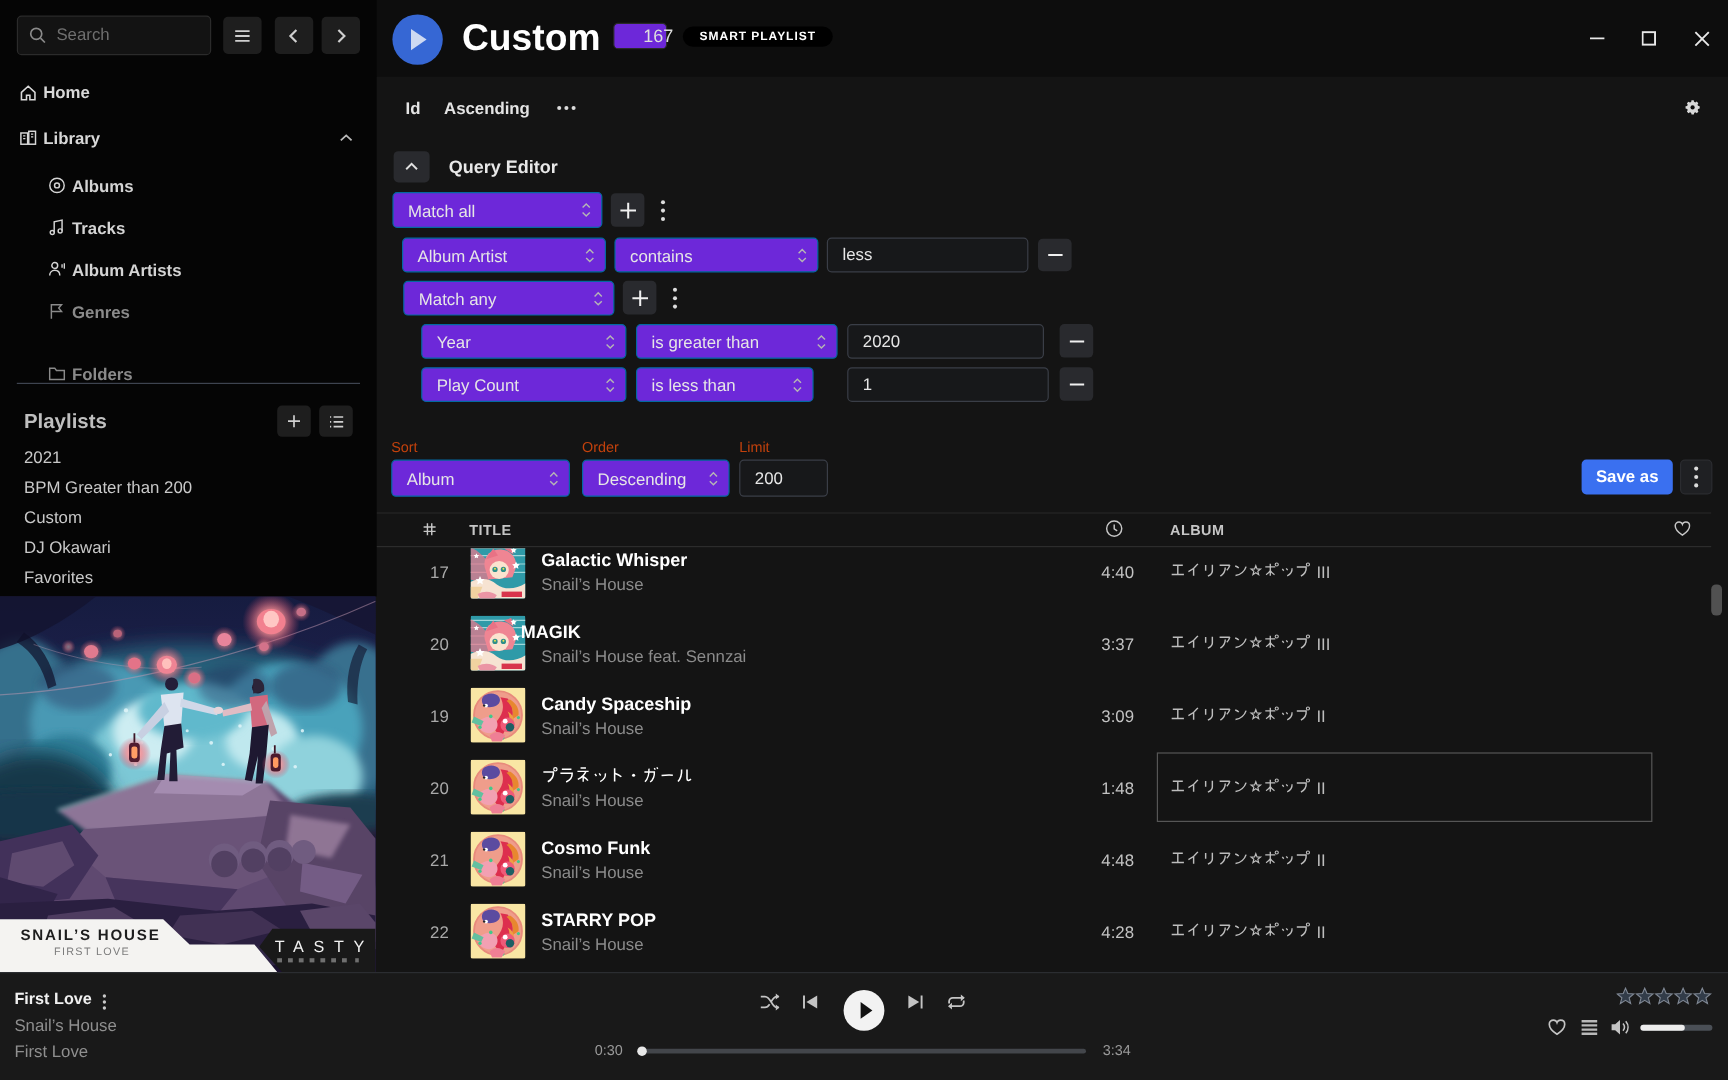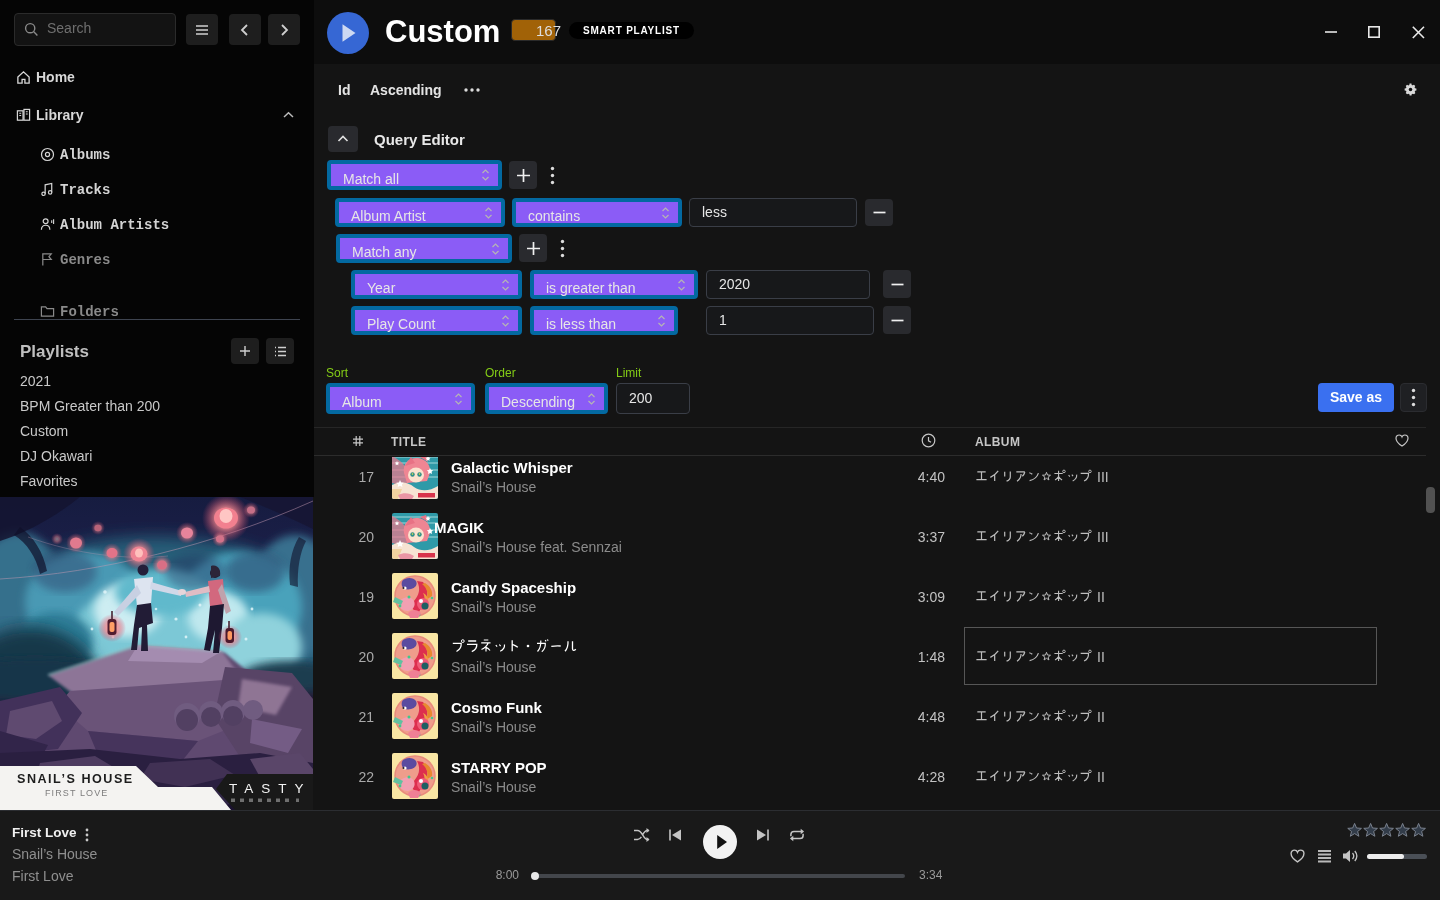--- a/index.html
+++ b/index.html
@@ -10,42 +10,42 @@
 #art { left:0; top:497px; width:313px; height:313px; background:#1a1433; }
 #titlebar { left:314px; top:0; width:1126px; height:64px; background:#0d0d0d; }
 #content { left:314px; top:64px; width:1126px; height:746px; background:#141414; }
 #playerbar { left:0; top:810px; width:1440px; height:90px; background:#191919; border-top:1px solid #2b2d31; }
 
 .search { line-height:31px; left:14px; top:13px; width:162px; height:33px; background:#131313; border:1px solid #2b2b2b; border-radius:4px; color:#6f6f6f; font-size:14px; line-height:29px; padding-left:32px; }
 .sbtn { width:32px; height:31px; background:#1e1e1e; border-radius:4px; color:#cfcfcf; display:flex; align-items:center; justify-content:center; }
 .navrow { left:0; width:314px; height:24px; color:#d8d8d8; font-weight:700; font-size:14px; }
 .navrow .ic { position:absolute; left:16px; top:0; width:15px; height:15px; }
 .navrow .lb { position:absolute; left:36px; top:0; }
-.sub { left:0; width:314px; height:24px; font-weight:700; font-size:14px; color:#d4d4d4;font-family:Liberation Mono, monospace; }
+.sub { left:0; width:314px; height:24px; font-weight:700; font-size:14px; color:#d4d4d4; }
 .sub .ic { position:absolute; left:40px; top:0; width:15px; height:15px; }
 .sub .lb { position:absolute; left:60px; top:0; }
 .dim { color:#8a8a8a !important; }
 .pl-item { left:20px; font-size:14px; color:#c9c9c9; }
 
 #playbtn { left:327px; top:12px; width:42px; height:42px; border-radius:50%; background:#3667d4; }
 #playbtn svg { position:absolute; left:14px; top:11px; }
 .h-title { left:385px; top:14px; font-size:31px; font-weight:700; color:#fff; letter-spacing:0px; }
-.h-count { left:511px; top:19px; width:45px; height:22px; background:#a16207; border:1px solid #2a2a2a; border-radius:4px; color:#dedede; font-size:15px; text-align:center; line-height:21px;padding-left:24px; }
+.h-count { left:511px; top:19px; width:45px; height:22px; background:#6d28d9; border:1px solid #2a2a2a; border-radius:4px; color:#dedede; font-size:15px; text-align:center; line-height:21px;padding-left:24px; }
 .h-smart { left:569px; top:22px; height:17px; background:#000; border-radius:9px; color:#fff; font-size:10px; font-weight:700; letter-spacing:0.8px; line-height:17px; padding:0 14px; }
 .winbtn { top:24px; color:#e8e8e8; }
 
 .sorthead { position:absolute; font-size:14px; font-weight:700; color:#e4e4e4; }
 .qe-label { font-size:15px; font-weight:700; color:#e8e8e8; }
-.ctl { position:absolute; background:#8b5cf6; border:4px solid #0369a1; border-radius:4px; color:#e6e6e6; font-size:14px; }
+.ctl { position:absolute; background:#6d28d9; border:1px solid #0369a1; border-radius:4px; color:#e6e6e6; font-size:14px; }
 .sel { padding-left:12px; }
 .sel .ud { position:absolute; right:8px; top:50%; margin-top:-7px; }
 .inp { background:#17181a; border:1px solid #3a3e47; }
 .sqbtn { background:#292a2e; border-radius:4px; color:#e8e8e8; display:flex; align-items:center; justify-content:center; }
 .minus { background:#292a2e; border-radius:4px; display:flex; align-items:center; justify-content:center; }
-.lbl12 { position:absolute; font-size:12px; color:#84cc16; }
+.lbl12 { position:absolute; font-size:12px; color:#c2410c; }
 #saveas { left:1318px; top:383px; width:76px; height:29px; background:#3a70f0; border-radius:4px; color:#fff; font-size:14px; font-weight:700; text-align:center; line-height:29px; }
 
 .thead { left:314px; top:427px; width:1112px; height:29px; border-top:1px solid #262626; border-bottom:1px solid #2c2c2c; }
 .th { position:absolute; font-size:12px; font-weight:700; color:#c6c6c6; letter-spacing:0.4px; }
 .row-num { position:absolute; font-size:14px; color:#a9a9a9; width:30px; text-align:right; }
 .row-title { position:absolute; font-size:15px; font-weight:600; color:#fff; }
 .row-artist { position:absolute; font-size:14px; color:#8b8b8b; }
 .row-dur { position:absolute; font-size:14px; color:#c2c2c2; width:50px; text-align:right; }
 .row-album { position:absolute; font-size:14px; color:#bdbdbd; }
 .thumb { position:absolute; width:46px; height:46px; border-radius:2px; overflow:hidden; }
@@ -539,21 +539,21 @@
     <path d="M1.2 1 11 8 1.2 15z" fill="#111"></path>
   </svg>
 <svg class="abs" style="left:755px;top:828px" width="15" height="14" viewBox="0 0 15 14">
     <path d="M13 1.5v11" stroke="#c4c4c4" stroke-width="1.6"></path>
     <path d="M2 1.5 11 7l-9 5.5z" fill="#c4c4c4"></path>
   </svg>
 <svg class="abs" style="left:788px;top:827px" width="18" height="16" viewBox="0 0 18 16">
     <path d="M2.9 9.2V7.6c0-1.7 1.4-3.1 3.1-3.1h9.2M15.1 6.8v1.6c0 1.7-1.4 3.1-3.1 3.1H2.8" fill="none" stroke="#c4c4c4" stroke-width="1.5"></path>
     <path d="M12.7 1.7 16 4.5l-3.3 2.8zM5.3 14.3 2 11.5l3.3-2.8z" fill="#c4c4c4"></path>
   </svg>
-<div class="abs ptime" style="left:489px;width:30px;text-align:right">8:00</div>
+<div class="abs ptime" style="left:489px;width:30px;text-align:right">0:30</div>
 <div class="abs" style="left:533px;top:874px;width:372px;height:4px;border-radius:2px;background:#43464b"></div>
 <div class="abs" style="left:531px;top:872px;width:8px;height:8px;border-radius:50%;background:#e8e8e8"></div>
 <div class="abs ptime" style="left:919px">3:34</div>
 <svg class="abs" style="left:1347px;top:822px" width="80" height="16" viewBox="0 0 80 16">
 <g fill="#323c49" stroke="#7e8692" stroke-width="1">
 <path d="M8 1.5 10 6.3 15.2 6.7 11.2 10 12.5 15 8 12.2 3.5 15 4.8 10 0.8 6.7 6 6.3z" transform="translate(0,0) scale(0.95)"></path>
 <path d="M8 1.5 10 6.3 15.2 6.7 11.2 10 12.5 15 8 12.2 3.5 15 4.8 10 0.8 6.7 6 6.3z" transform="translate(16,0) scale(0.95)"></path>
 <path d="M8 1.5 10 6.3 15.2 6.7 11.2 10 12.5 15 8 12.2 3.5 15 4.8 10 0.8 6.7 6 6.3z" transform="translate(32,0) scale(0.95)"></path>
 <path d="M8 1.5 10 6.3 15.2 6.7 11.2 10 12.5 15 8 12.2 3.5 15 4.8 10 0.8 6.7 6 6.3z" transform="translate(48,0) scale(0.95)"></path>
 <path d="M8 1.5 10 6.3 15.2 6.7 11.2 10 12.5 15 8 12.2 3.5 15 4.8 10 0.8 6.7 6 6.3z" transform="translate(64,0) scale(0.95)"></path>

